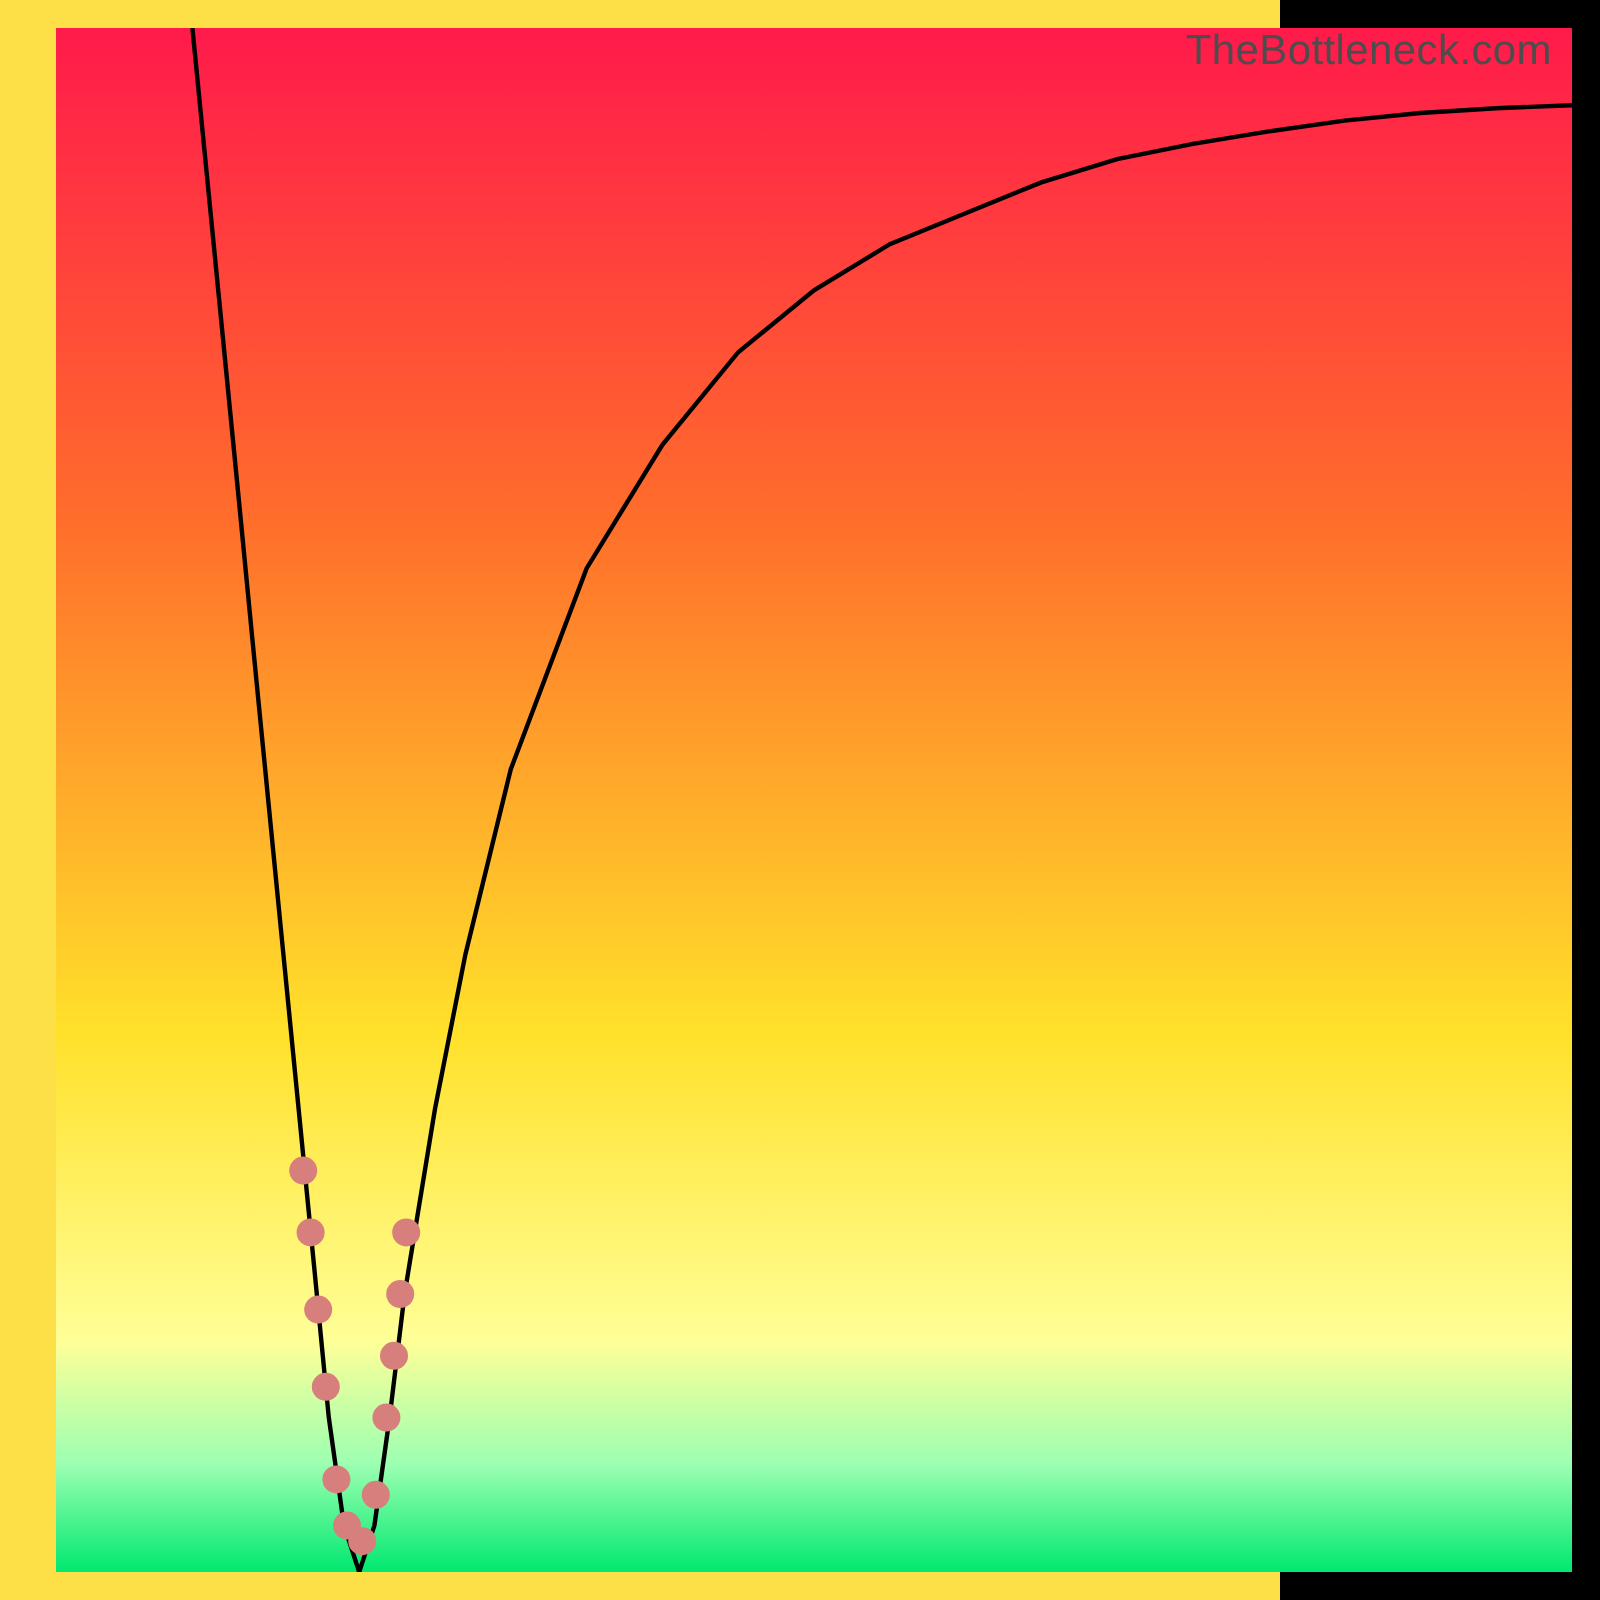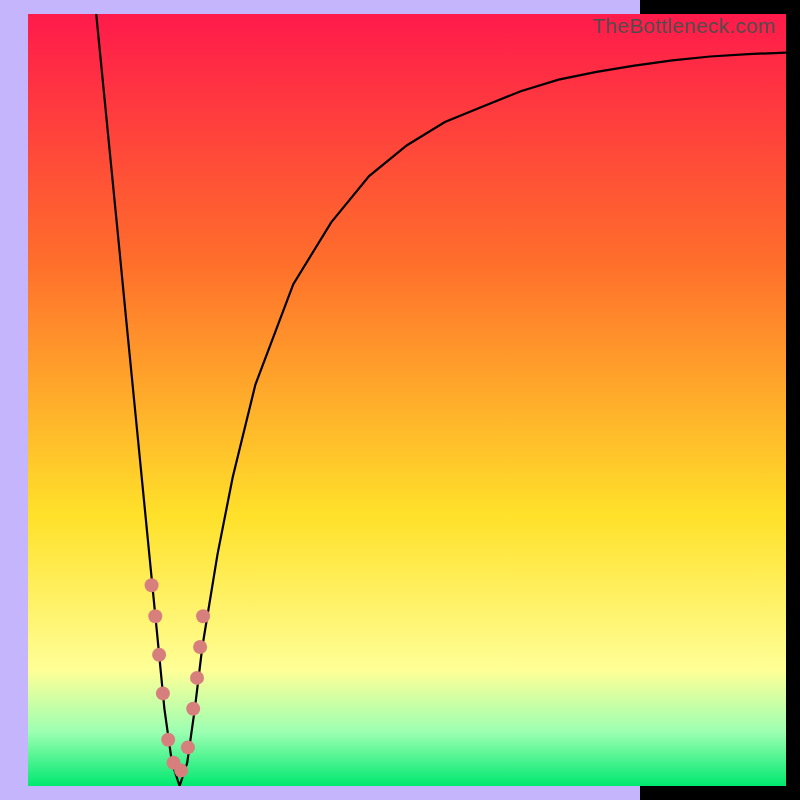--- a/index.html
+++ b/index.html
@@ -10,21 +10,21 @@
     overflow: hidden;
     background: #000;
     font-family: Arial, Helvetica, sans-serif;
   }
   .frame {
     position: absolute;
     left: 0;
     top: 0;
     width: 640px;
     height: 800px;
-    background: #c4b5fd;
+    background: #fde047;
     text-decoration: underline;
   }
   .plot {
     position: absolute;
     left: 28px;
     top: 14px;
     width: 758px;
     height: 772px;
     overflow: hidden;
   }

